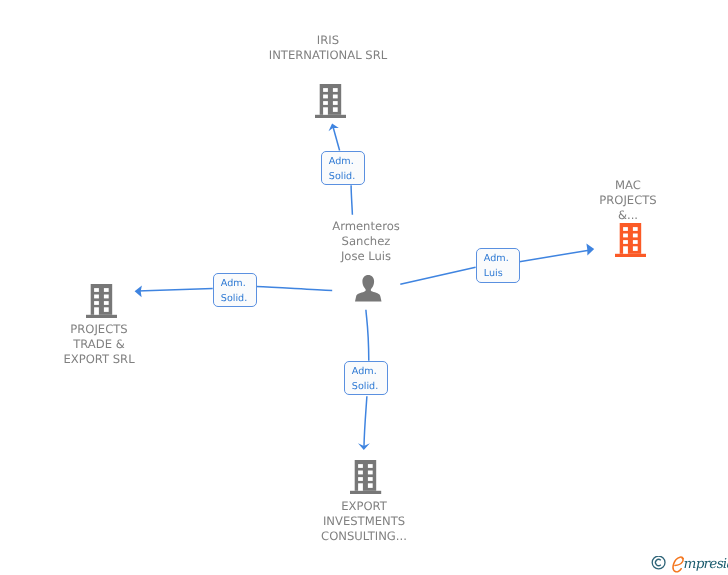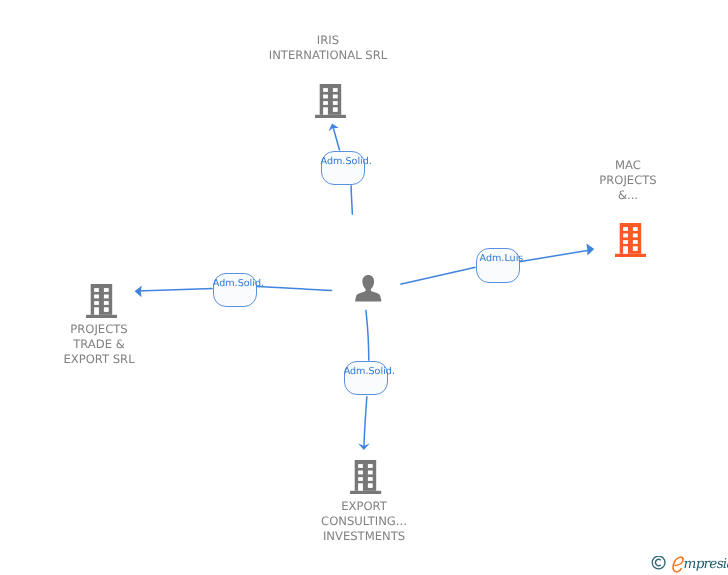--- a/index.html
+++ b/index.html
@@ -17,29 +17,29 @@
   .icon-person{left:355.4px;top:275.3px;}
   .icon-atlantic{left:85.7px;top:283.7px;}
   .icon-horizon{left:350.4px;top:459.5px;}
 
   
   .node-label{position:absolute;width:200px;text-align:center;color:#808080;
               font-size:11.6px;line-height:14.8px;
               will-change:transform;transform:translateZ(0);}
   .node-label span{display:block;white-space:nowrap;}
   .lbl-iris{left:227.8px;top:33px;}
-  .lbl-mac{left:527.9px;top:158px;}
+  .lbl-mac{left:527.9px;top:178px;}
   .lbl-person{left:266.2px;top:218.5px;}
   .lbl-atlantic{left:-1px;top:321.5px;}
   .lbl-horizon{left:263.8px;top:498.5px;}
 
   
   .rel-box{position:absolute;box-sizing:border-box;border:1.4px solid #5a90e0;
-           border-radius:13px;background:#fafbfc;color:#2f7ad4;font-size:9.6px;
-           line-height:14.7px;display:flex;flex-direction:row;justify-content:center;
+           border-radius:5px;background:#fafbfc;color:#2f7ad4;font-size:9.6px;
+           line-height:14.7px;display:flex;flex-direction:column;justify-content:center;
            align-items:flex-start;padding-left:6.8px;padding-top:3px;
            will-change:transform;}
   .rel-box span{display:block;white-space:nowrap;}
   .rel-iris{left:321px;top:151.2px;width:43.6px;height:34px;}
   .rel-mac{left:475.5px;top:247.8px;width:44px;height:35px;}
   .rel-atlantic{left:212.6px;top:272.8px;width:44px;height:34.3px;}
   .rel-horizon{left:343.6px;top:361.2px;width:43.8px;height:34.3px;}
 
   
   .logo{position:absolute;left:651px;top:556px;white-space:nowrap;}
@@ -111,20 +111,25 @@
           <rect x="17.9" y="4.1" width="4.8" height="3.8"></rect>
           <rect x="8.1" y="10.5" width="4.8" height="3.9"></rect>
           <rect x="17.9" y="10.5" width="4.8" height="3.9"></rect>
           <rect x="8.1" y="17.1" width="4.8" height="3.8"></rect>
           <rect x="17.9" y="17.1" width="4.8" height="3.8"></rect>
           <rect x="8.1" y="23.3" width="4.8" height="7.5"></rect>
           <rect x="17.9" y="23.3" width="4.8" height="4.6"></rect>
         </g>
       </svg></div>
 
+  <div class="node-label lbl-person">
+    <span>Armenteros</span>
+    <span>Sanchez</span>
+    <span>Jose Luis</span>
+  </div>
   <div class="icon icon-person"><svg width="26.5" height="26.4" viewBox="0 0 26.5 26.4">
         <path fill="#777777" d="M13.2,0C9.9,0,7.4,2.6,7.4,6.3c0,2.4,0.6,4.5,1.7,6.0c0.8,1.1,1.6,1.7,1.6,2.7c0,0.7-0.4,1.3-1.6,1.7c-1.4,0.5-3.5,1.0-5.1,1.7C2.2,19.1,1.3,20.0,1.1,21.6L0,26.4h26.5l-1.1-4.8c-0.3-1.6-1.1-2.5-2.9-3.3c-1.6-0.7-3.7-1.2-5.1-1.7c-1.2-0.4-1.6-1.0-1.6-1.7c0-1.0,0.8-1.6,1.6-2.7c1.1-1.5,1.7-3.6,1.7-6.0C19.1,2.6,16.6,0,13.2,0z"></path>
       </svg></div>
 
   <div class="node-label lbl-atlantic">
     <span>PROJECTS</span>
     <span>TRADE &amp;</span>
     <span>EXPORT SRL</span>
   </div>
   <div class="icon icon-atlantic"><svg width="31.2" height="34" viewBox="0 0 31.2 34">
@@ -139,22 +144,22 @@
           <rect x="17.9" y="10.5" width="4.8" height="3.9"></rect>
           <rect x="8.1" y="17.1" width="4.8" height="3.8"></rect>
           <rect x="17.9" y="17.1" width="4.8" height="3.8"></rect>
           <rect x="8.1" y="23.3" width="4.8" height="7.5"></rect>
           <rect x="17.9" y="23.3" width="4.8" height="4.6"></rect>
         </g>
       </svg></div>
 
   <div class="node-label lbl-horizon">
     <span>EXPORT</span>
+    <span>INVESTMENTS</span>
     <span>CONSULTING...</span>
-    <span>INVESTMENTS</span>
   </div>
   <div class="icon icon-horizon"><svg width="31.2" height="34" viewBox="0 0 31.2 34">
         <g fill="#777777">
           <rect x="4.7" y="0" width="21.5" height="30.8"></rect>
           <rect x="0" y="30.8" width="31.2" height="3.2"></rect>
         </g>
         <g fill="#ffffff">
           <rect x="8.1" y="4.1" width="4.8" height="3.8"></rect>
           <rect x="17.9" y="4.1" width="4.8" height="3.8"></rect>
           <rect x="8.1" y="10.5" width="4.8" height="3.9"></rect>

